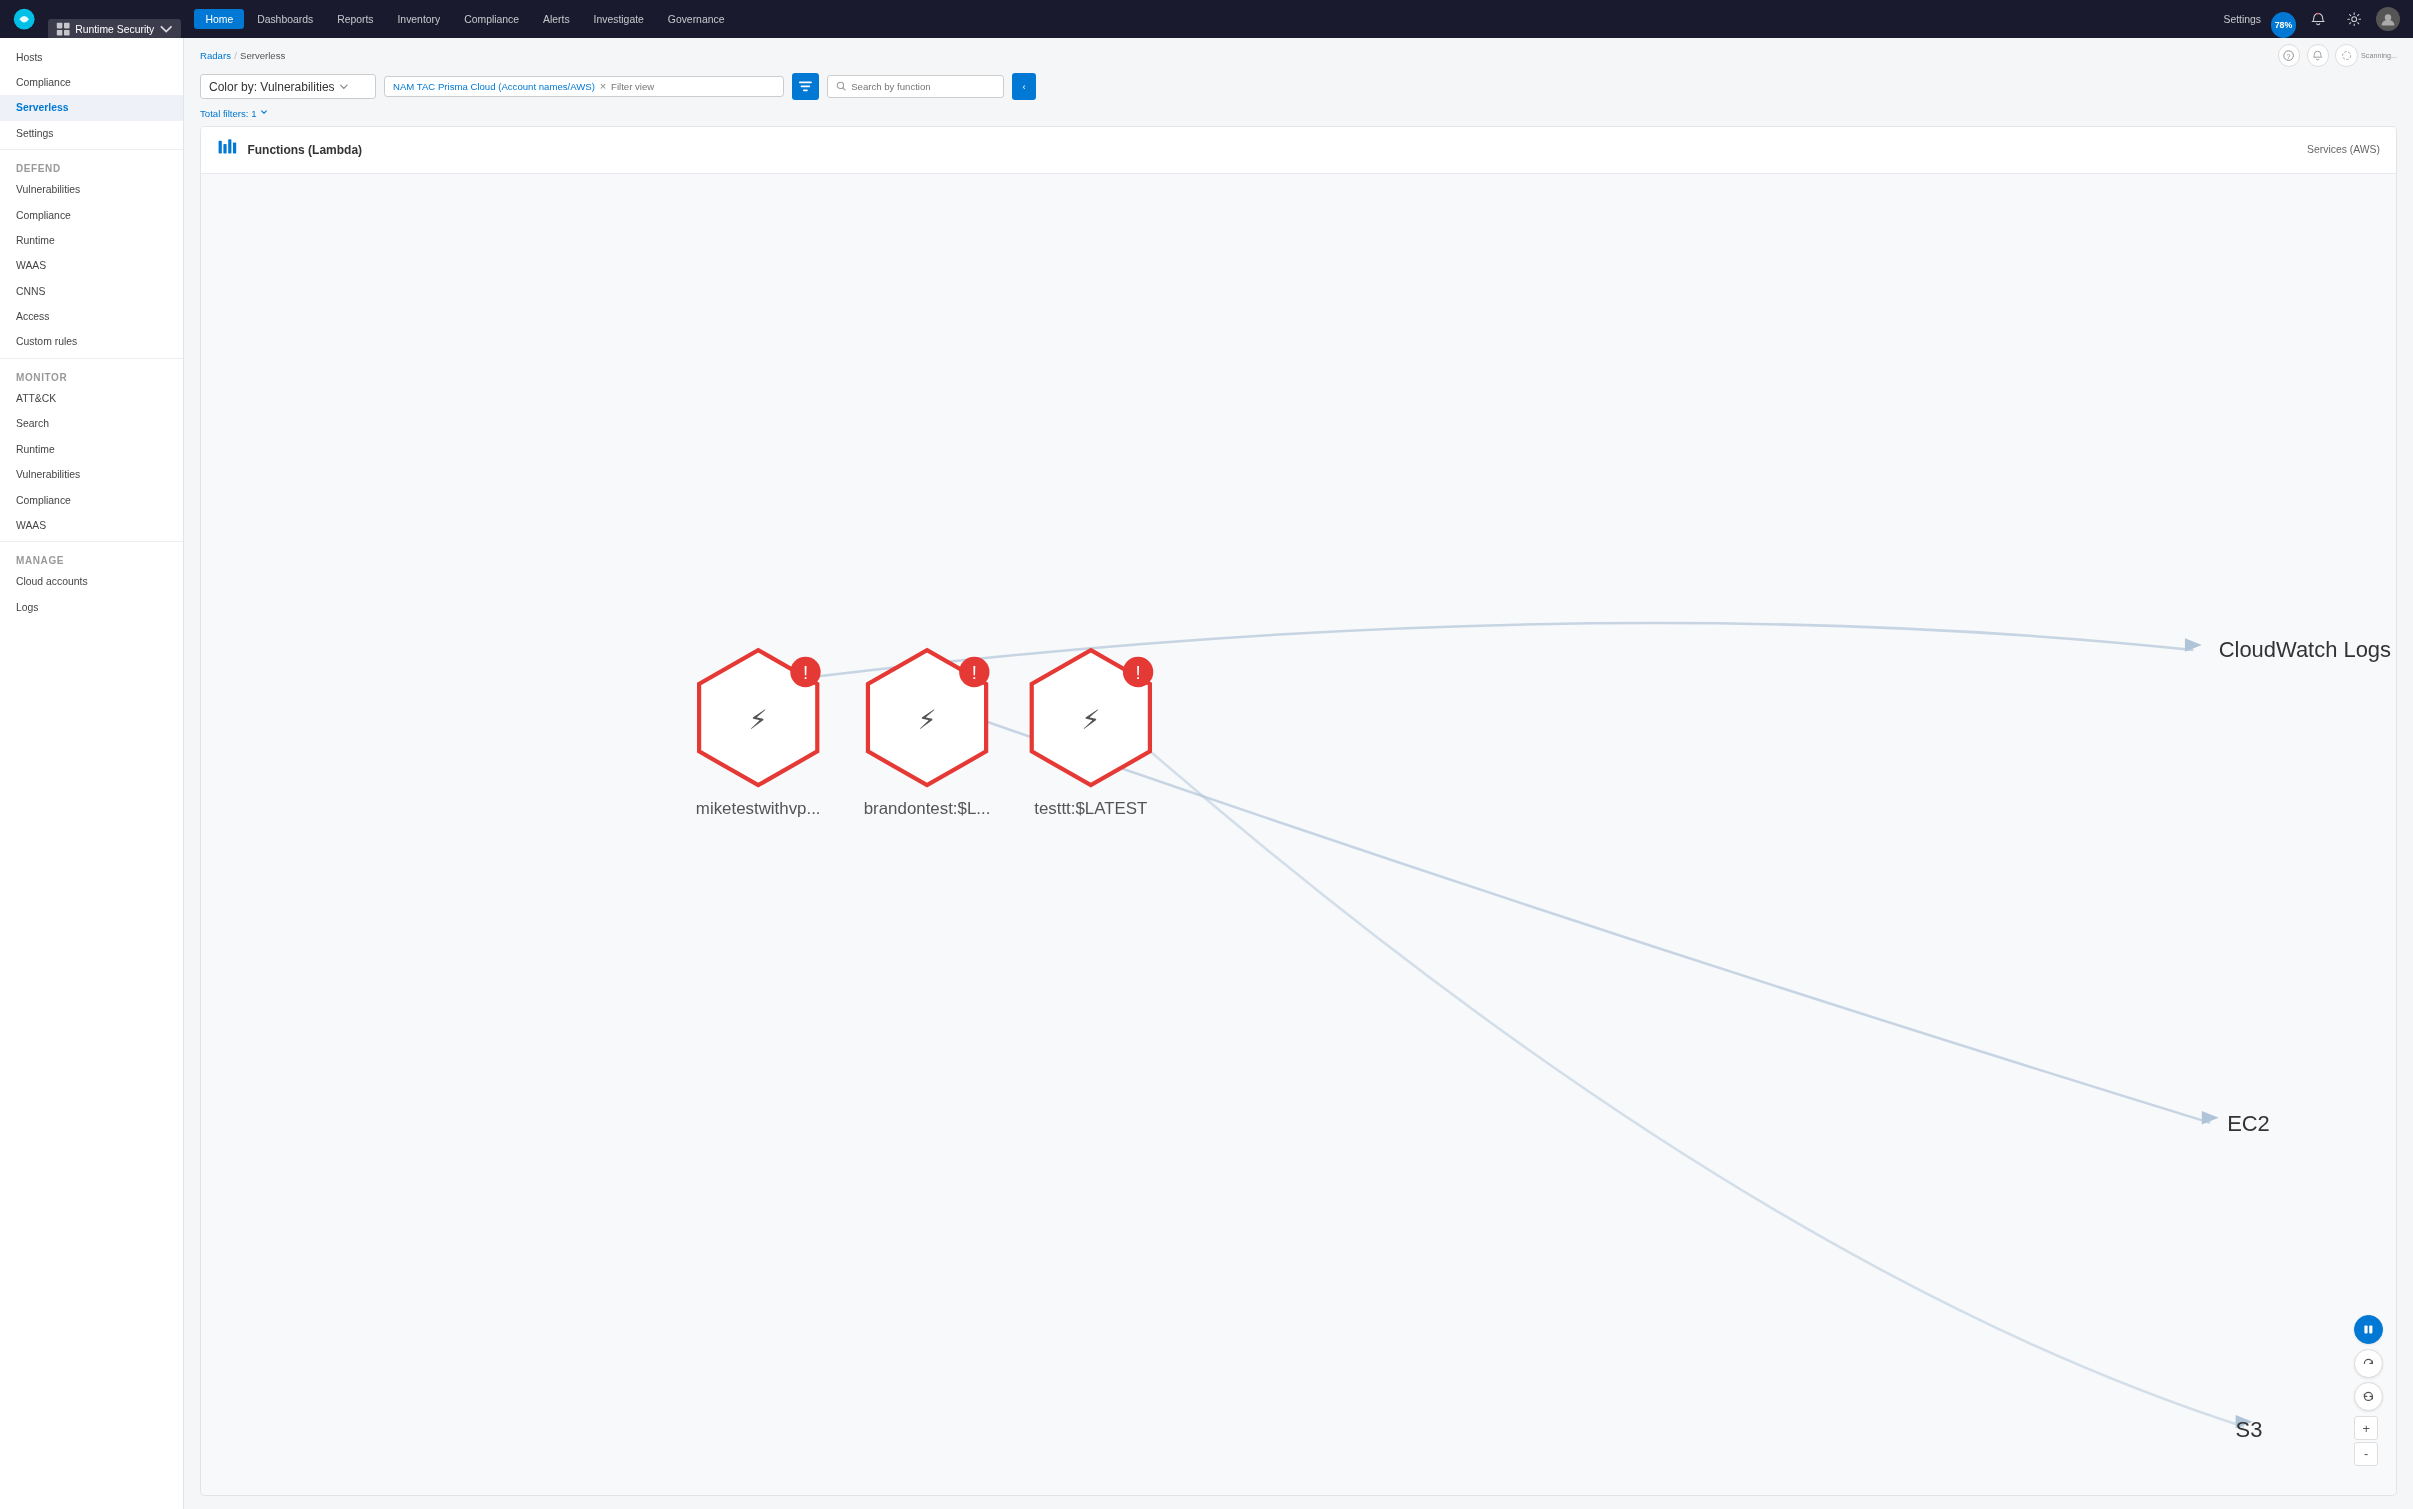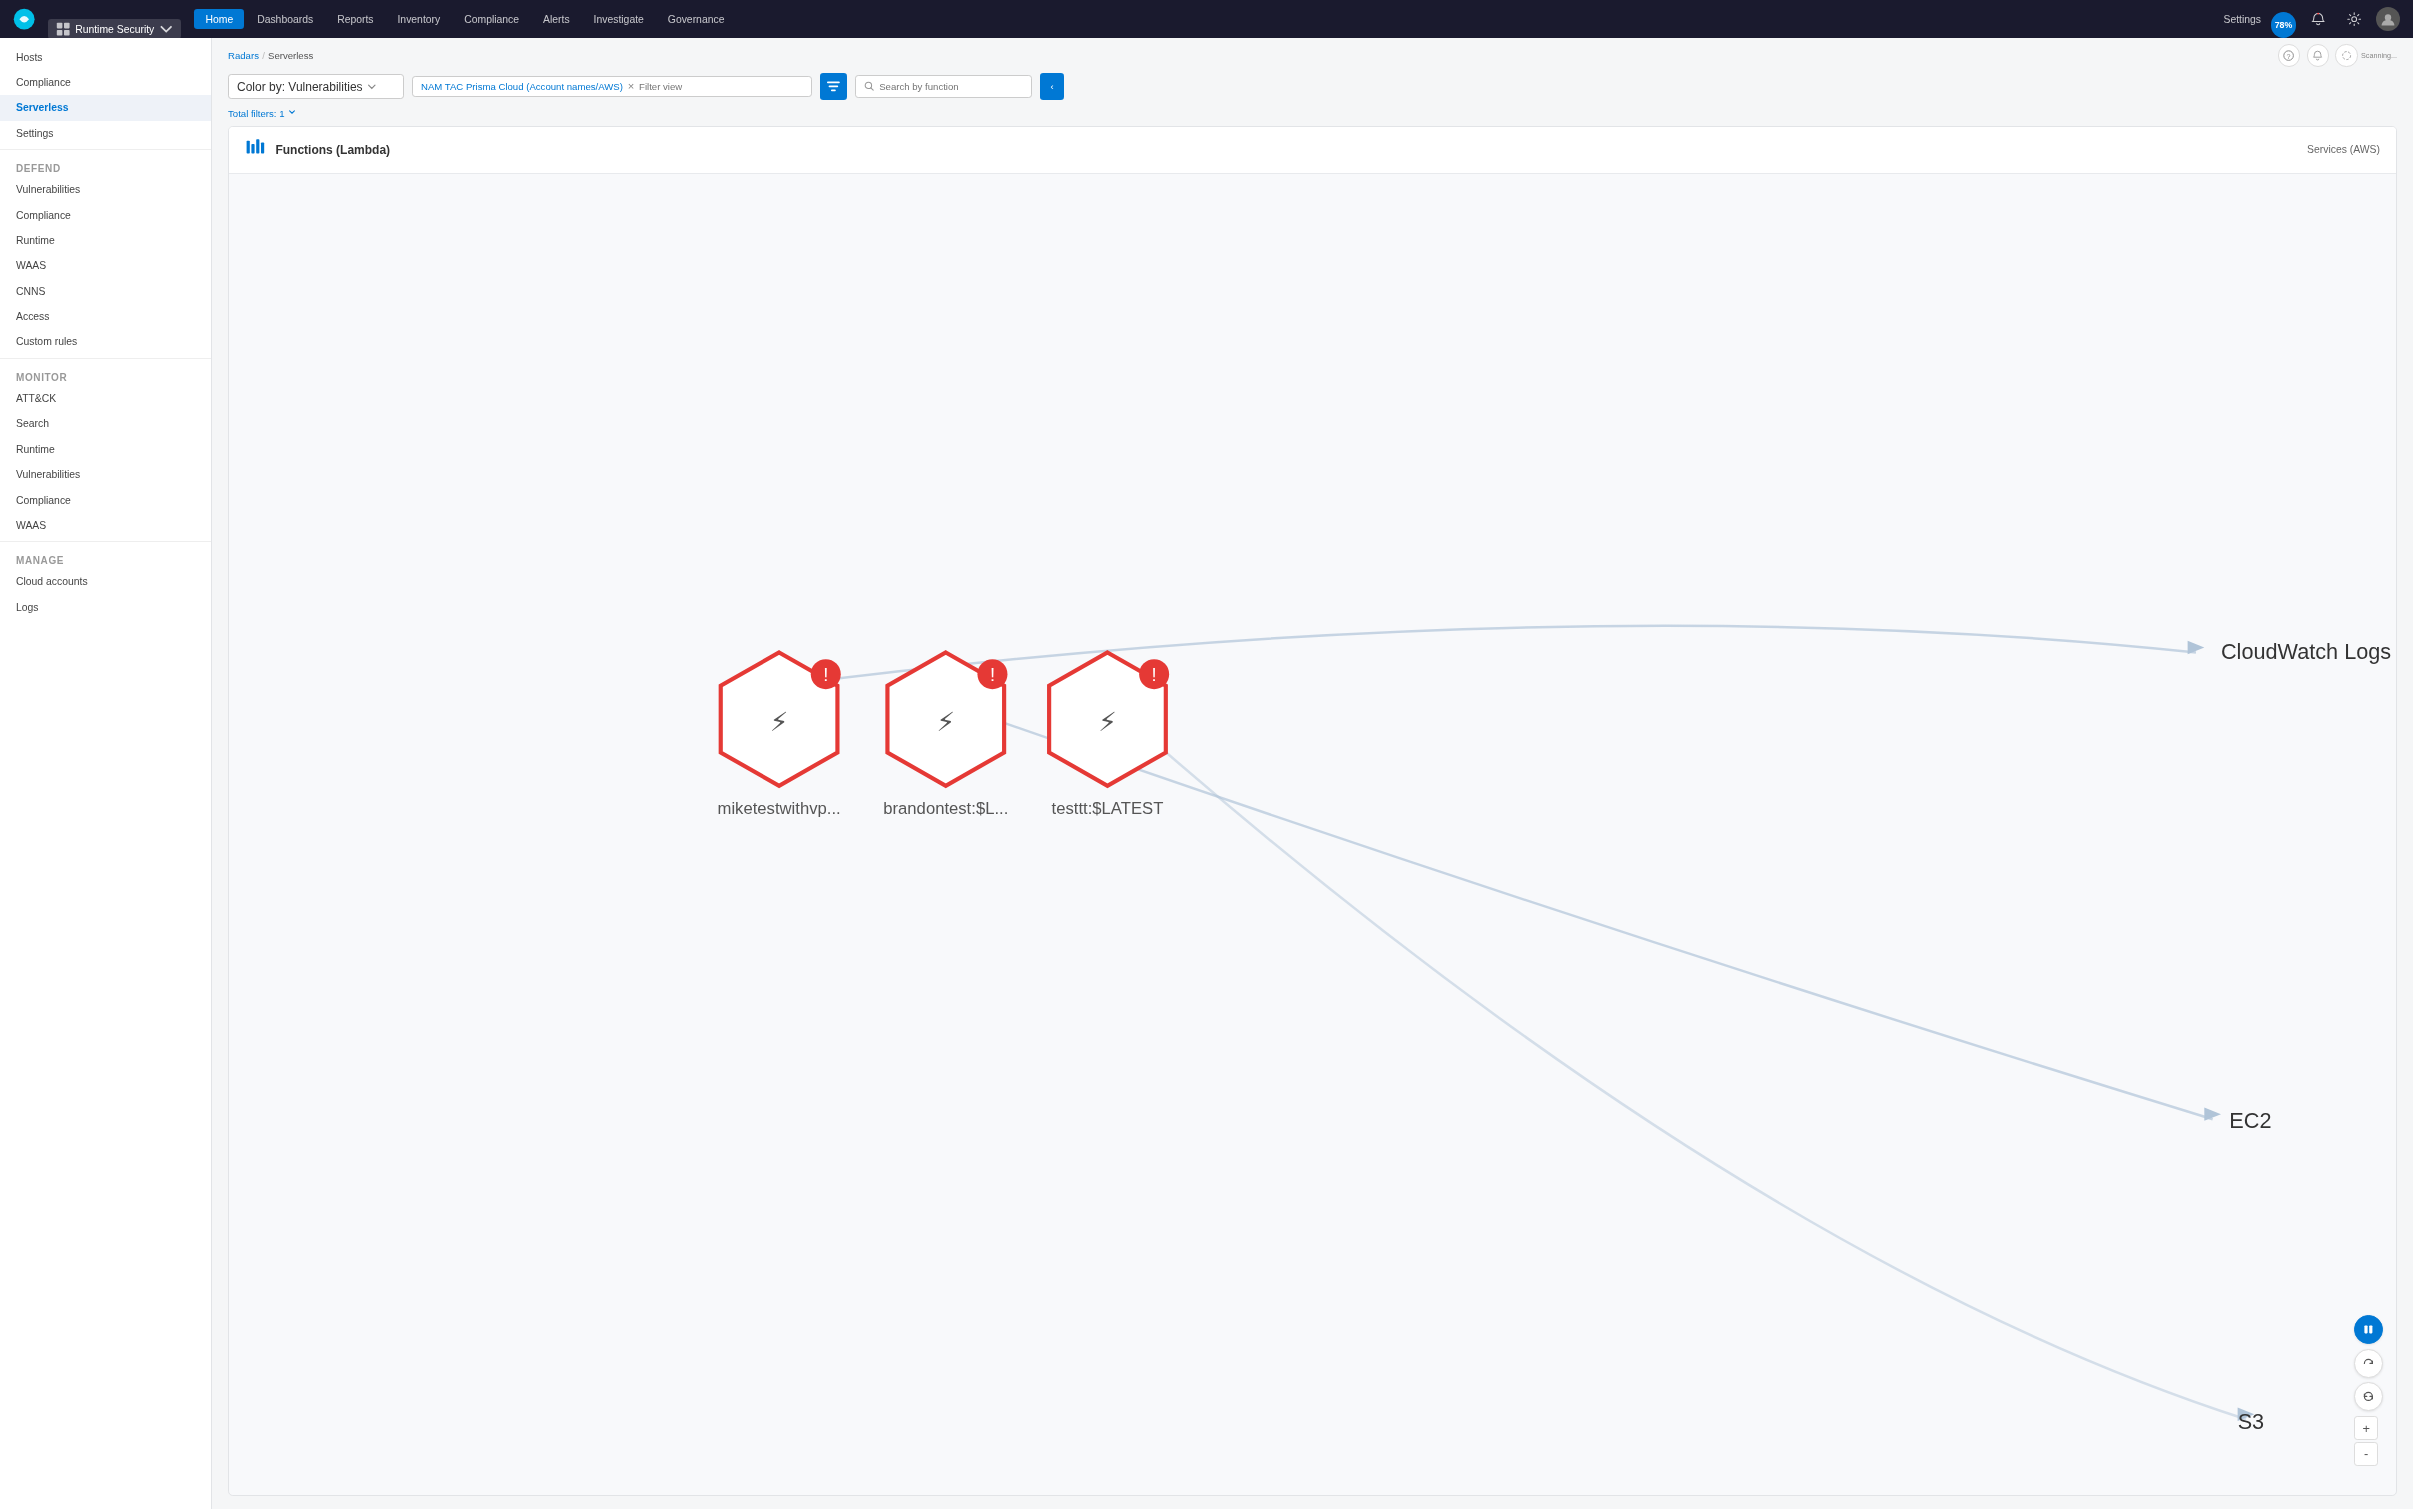--- a/index.html
+++ b/index.html
@@ -27,21 +27,21 @@
       background: #0078d4; color: #fff; border-radius: 50%; width: 25.6px; height: 25.6px;
       display: flex; align-items: center; justify-content: center; font-size: 8.8px; font-weight: 700; cursor: pointer; margin-top: 12px;
     }
     .avatar { width: 24px; height: 24px; border-radius: 50%; background: #555; display: flex; align-items: center; justify-content: center; color: #fff; font-size: 9.6px; cursor: pointer; overflow: hidden; }
 
     
     .layout { display: flex; height: calc(100vh - 38px); }
 
     
     .sidebar {
-      width: 212px; background: #fff; border-right: 0.8px solid #e2e4e7; overflow-y: auto; flex-shrink: 0; padding: 6.4px 0;
+      width: 184px; background: #fff; border-right: 0.8px solid #e2e4e7; overflow-y: auto; flex-shrink: 0; padding: 6.4px 0;
     }
     .sidebar-item {
       display: flex; align-items: center; padding: 7.2px 16px; cursor: pointer; color: #444; font-size: 10.4px; border-radius: 0;
     }
     .sidebar-item.active { background: #eef2f8; color: #0078d4; font-weight: 600; }
     .sidebar-section {
       font-size: 10px; font-weight: 700; color: #999; letter-spacing: 0.6px; padding: 9.6px 16px 3.2px; text-transform: uppercase;
     }
     .sidebar-divider { border: none; border-top: 0.8px solid #eee; margin: 3.2px 0; }
 

